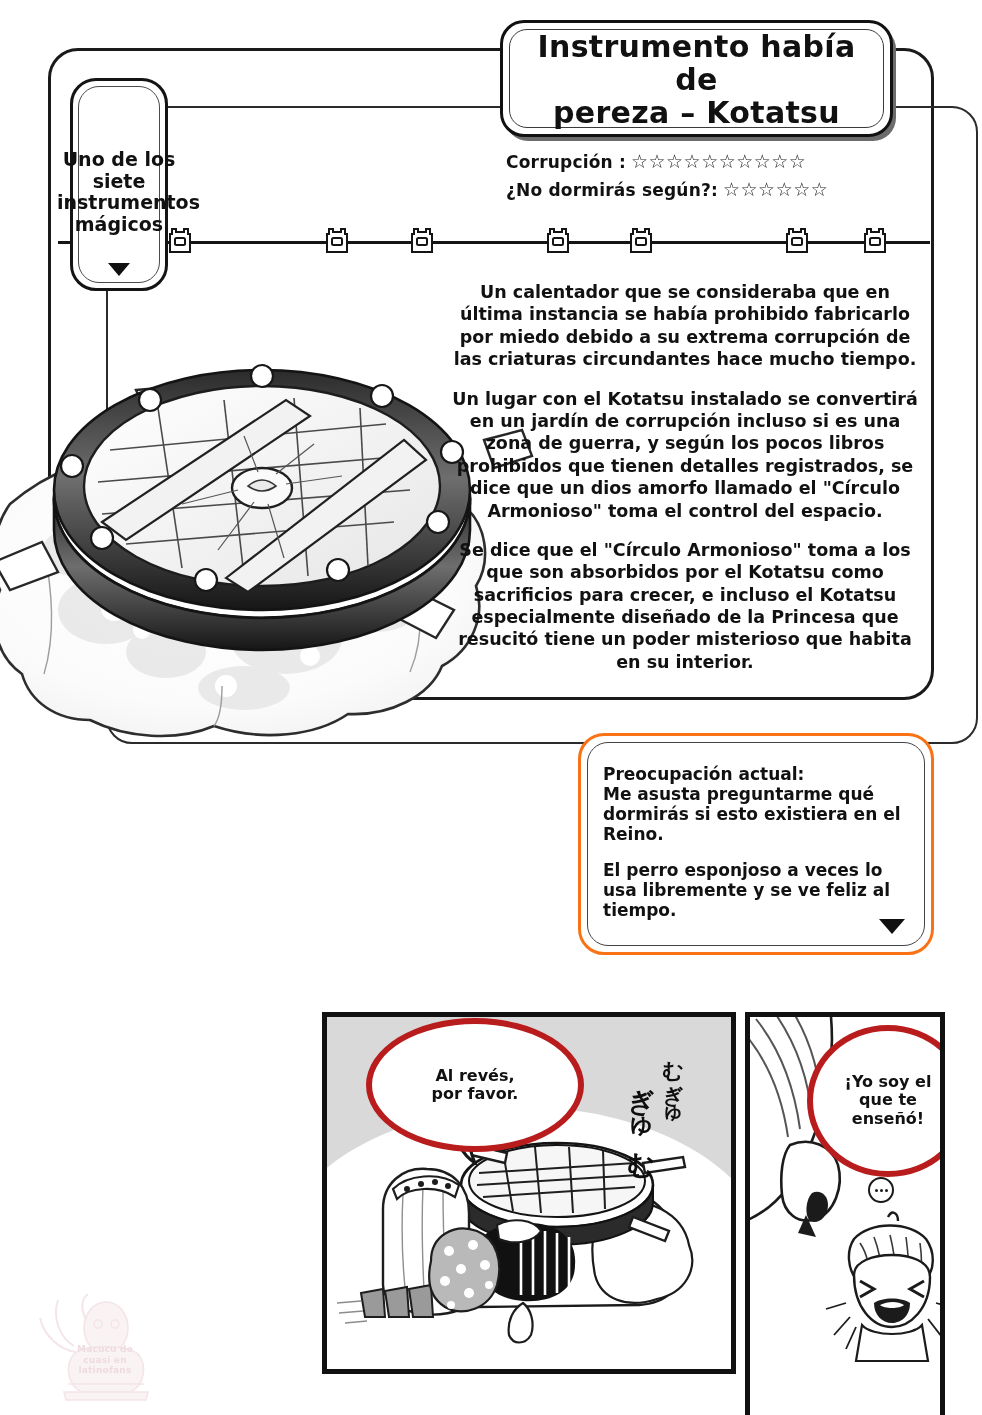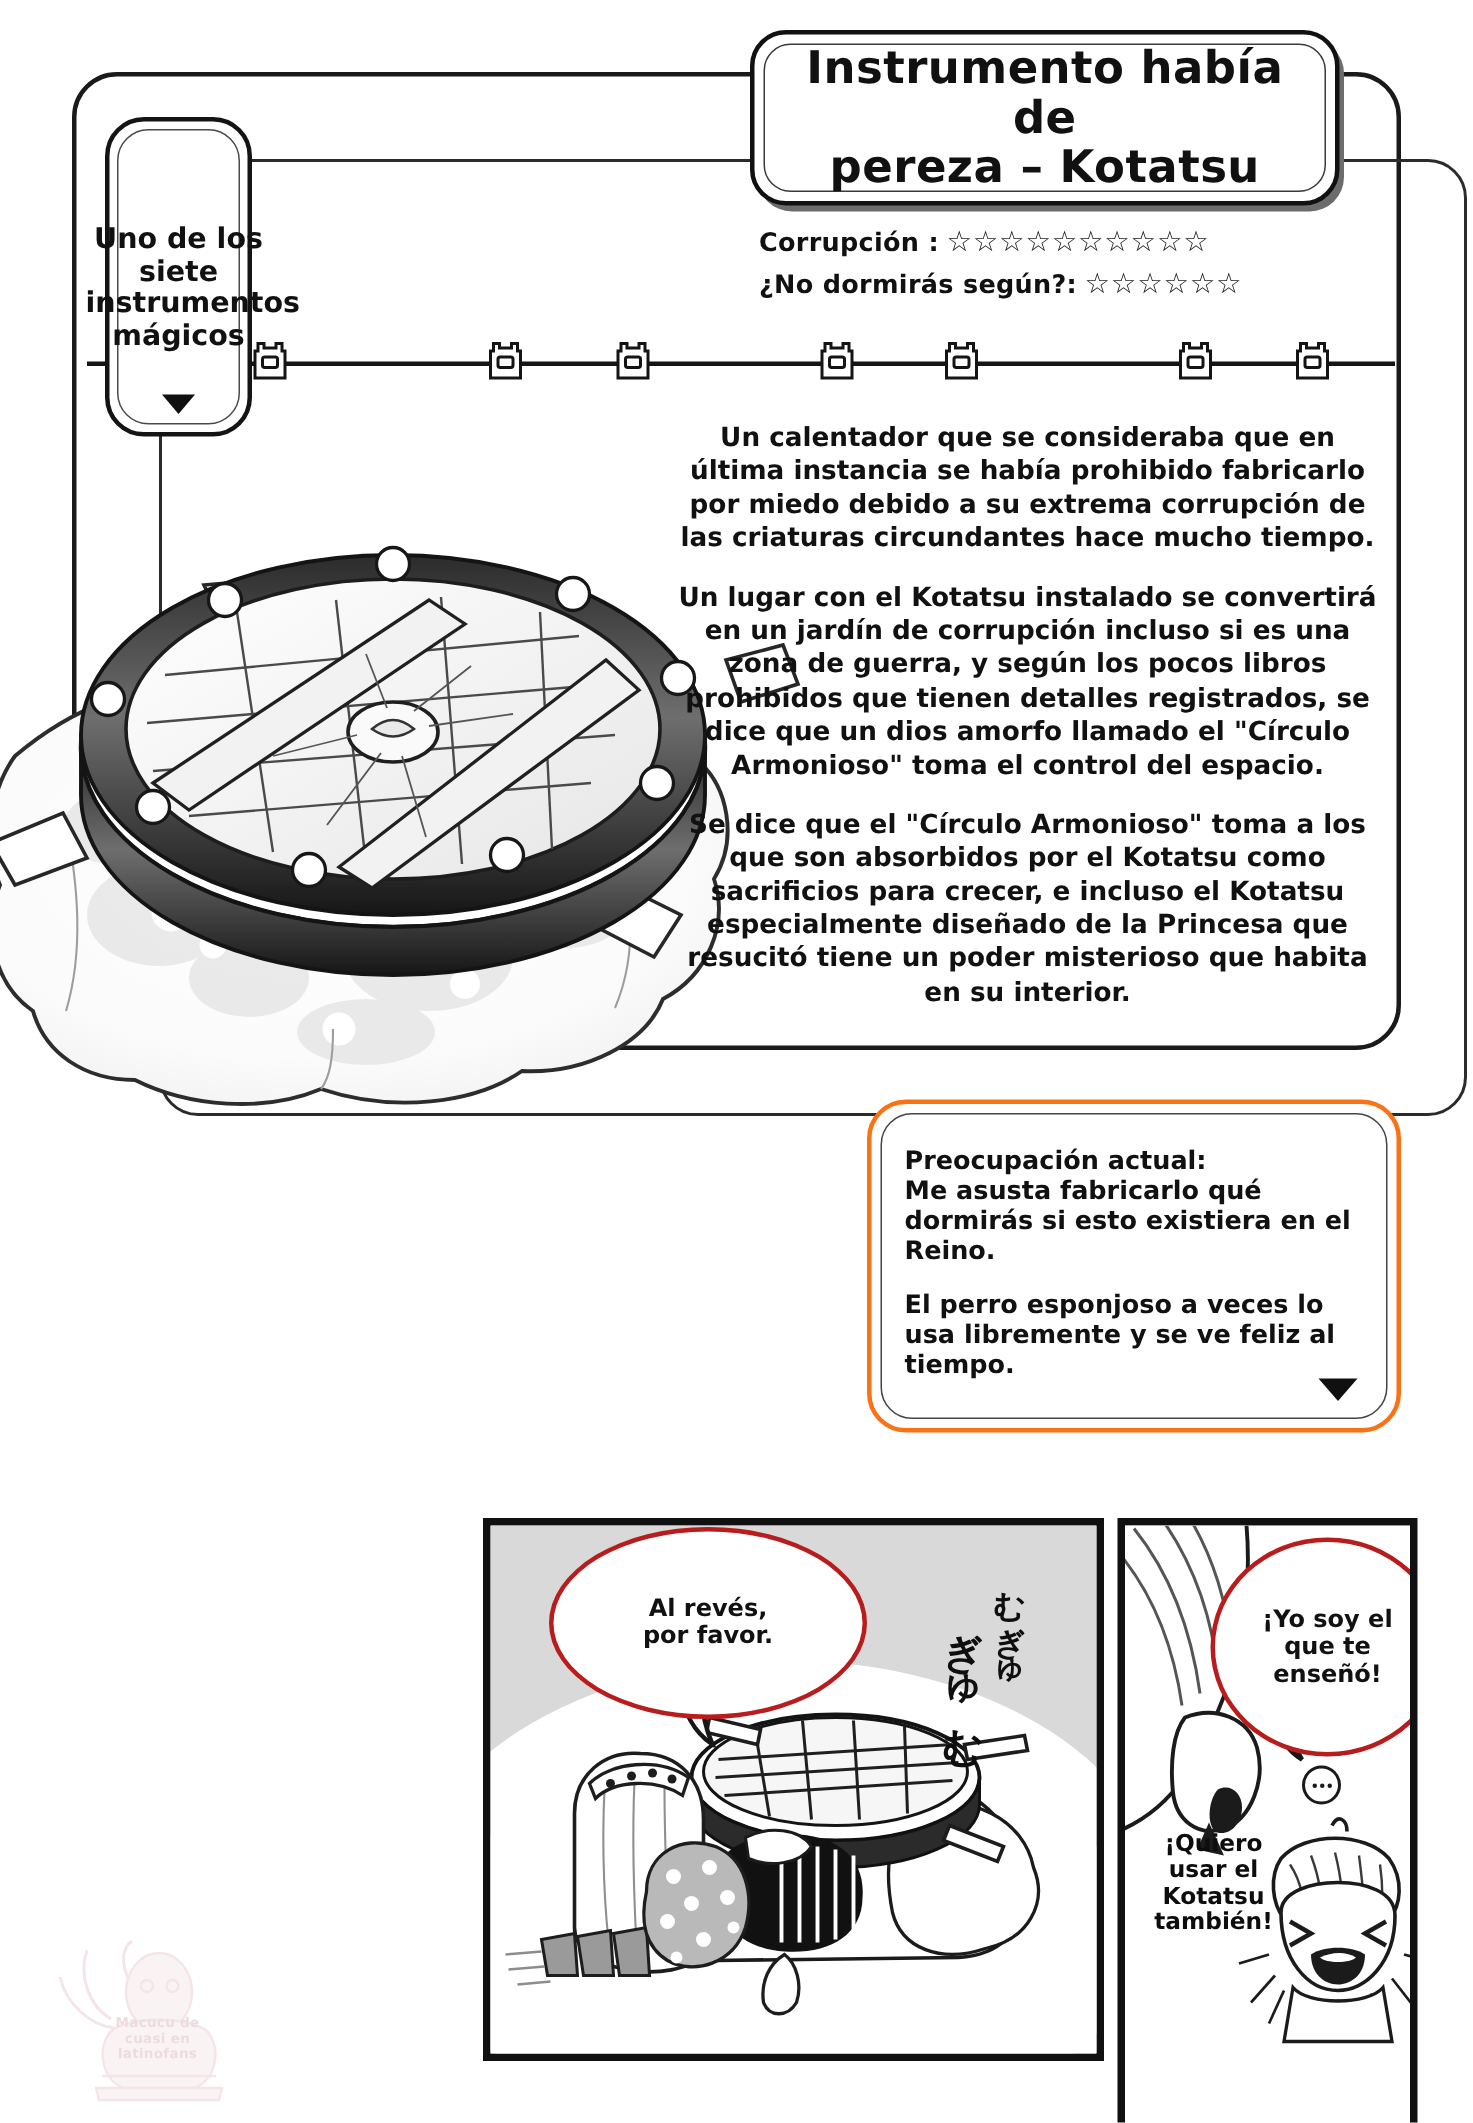--- a/index.html
+++ b/index.html
@@ -111,21 +111,21 @@
   .panel{
     position:absolute;background:#ffffff;border:5px solid #111111;box-sizing:border-box;
     overflow:hidden;
   }
   #panel-left{left:322px;top:1012px;width:414px;height:362px;}
   #panel-right{left:745px;top:1012px;width:200px;height:448px;}
 
   .panel-bg{position:absolute;inset:0;}
 
   .bubble{
-    position:absolute;background:#ffffff;border:3px solid #b91c1c;
+    position:absolute;background:#ffffff;border:6px solid #b91c1c;
     border-radius:50%;z-index:9;
   }
   .bubble-txt{
     position:absolute;left:0;right:0;top:50%;transform:translateY(-50%);
     text-align:center;font-size:16px;line-height:1.15;font-weight:bold;
     padding:0 6px;box-sizing:border-box;
   }
   .tail{position:absolute;z-index:8;}
 
   .sfx{
@@ -357,21 +357,21 @@
   <div class="body-text">
     <p>Un calentador que se consideraba que en última instancia se había prohibido fabricarlo por miedo debido a su extrema corrupción de las criaturas circundantes hace mucho tiempo.</p>
     <p>Un lugar con el Kotatsu instalado se convertirá en un jardín de corrupción incluso si es una zona de guerra, y según los pocos libros prohibidos que tienen detalles registrados, se dice que un dios amorfo llamado el "Círculo Armonioso" toma el control del espacio.</p>
     <p>Se dice que el "Círculo Armonioso" toma a los que son absorbidos por el Kotatsu como sacrificios para crecer, e incluso el Kotatsu especialmente diseñado de la Princesa que resucitó tiene un poder misterioso que habita en su interior.</p>
   </div>
 
   <div class="worry-box">
     <div class="worry-box-inner"></div>
     <div class="worry-text">
       <p>Preocupación actual:</p>
-      <p>Me asusta fabricarlo qué</p>
+      <p>Me asusta preguntarme qué</p>
       <p>dormirás si esto existiera en el</p>
       <p>Reino.</p>
       <p class="gap">El perro esponjoso a veces lo</p>
       <p>usa libremente y se ve feliz al</p>
       <p>tiempo.</p>
     </div>
     <div class="worry-caret"></div>
   </div>
 
   <div class="panel" id="panel-left">
@@ -552,26 +552,20 @@
           <path d="M4 2 C6 12 12 22 22 28 C16 18 12 10 12 2 Z" fill="#fff" stroke="#171717" stroke-width="3"></path>
         </svg>
     </div>
 
     <div class="ellipsis-bubble" style="left:118px;top:160px;">
       <i></i>
       <i></i>
       <i></i>
     </div>
 
-    <div class="plain-txt" style="left:4px;top:204px;width:110px;">
-      <div>¡Quiero</div>
-      <div>usar el</div>
-      <div>Kotatsu</div>
-      <div>también!</div>
-    </div>
   </div>
 
   <div class="watermark">
     <svg viewBox="0 0 150 112" width="150" height="112" aria-hidden="true">
       <g fill="none" stroke="#d9aab6" stroke-width="2">
         <path d="M28 8 C22 26 30 46 44 54"></path>
         <path d="M10 26 C14 44 30 58 46 60"></path>
         <path d="M56 28 C50 16 52 6 58 2"></path>
       </g>
       <g fill="#f0d8de" stroke="#d9aab6" stroke-width="1.6">

